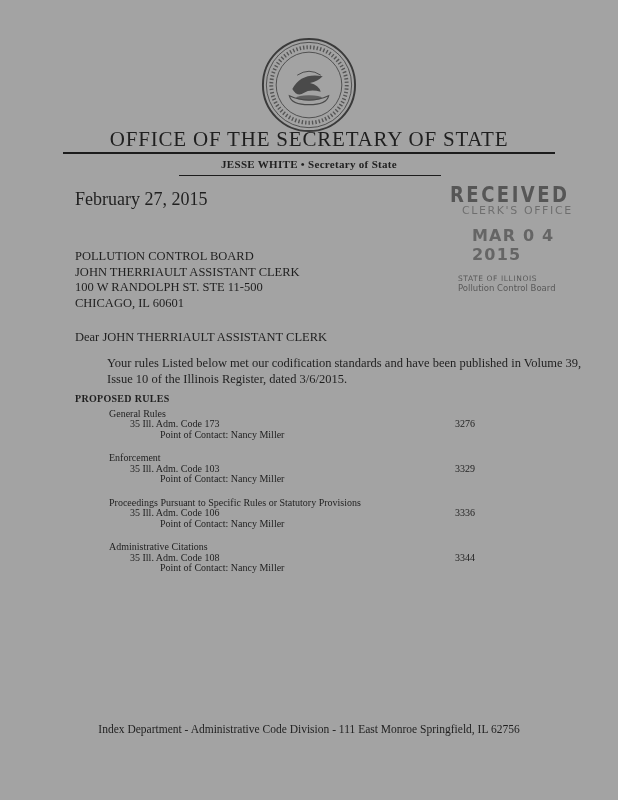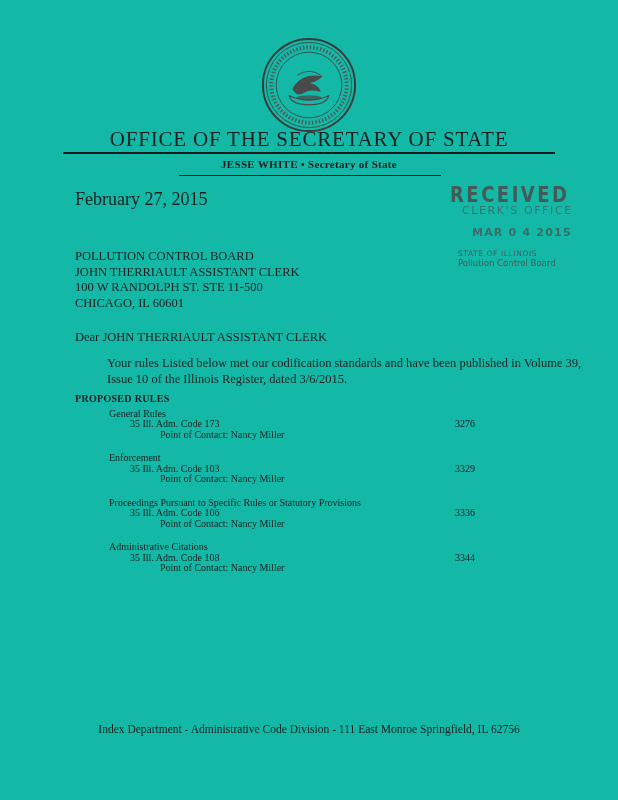--- a/index.html
+++ b/index.html
@@ -1,21 +1,21 @@
 <!DOCTYPE html>
 <html><head>
 <meta charset="utf-8">
 <style>
   * { margin:0; padding:0; box-sizing:border-box; }
   html,body { background:#ffffff; }
   .page {
     position:relative;
     width:618px; height:800px;
     margin:0 auto;
-    background:#14b8a6;
+    background:#a3a3a3;
     font-family:"Liberation Serif","DejaVu Serif",serif;
     color:#1f1f1f;
     overflow:hidden;
   }
 
   
   .seal { position:absolute; top:36px; left:50%; transform:translateX(-50%); width:98px; height:98px; }
 
   
   .office-title {
@@ -34,21 +34,21 @@
   .date-line { position:absolute; top:189px; left:75px; font-size:18px; }
 
   
   .stamp {
     position:absolute; top:182px; left:450px; width:140px;
     font-family:"DejaVu Sans","Liberation Sans",sans-serif;
     color:#4c4c4c;
   }
   .stamp-title { font-size:18px; font-weight:bold; letter-spacing:2.5px; transform:scaleY(1.15); transform-origin:left top; opacity:.88; }
   .stamp-office { font-size:11px; letter-spacing:1.6px; margin:1px 0 0 12px; opacity:.6; }
-  .stamp-date { font-size:11px; font-weight:bold; letter-spacing:1.2px; margin:9px 0 10px 22px; opacity:.7; }
+  .stamp-date { font-size:16px; font-weight:bold; letter-spacing:1.2px; margin:9px 0 10px 22px; opacity:.7; }
   .stamp-state { font-size:7.5px; letter-spacing:0.6px; margin-left:8px; opacity:.85; }
   .stamp-board { font-size:8.5px; margin-left:8px; opacity:.85; }
 
   
   .recipient { position:absolute; top:249px; left:75px; font-size:12.5px; line-height:15.5px; }
 
   
   .salutation { position:absolute; top:330px; left:75px; font-size:12.5px; }
   .body-text { position:absolute; top:356px; left:75px; width:482px; font-size:12.5px; line-height:15.5px;margin-left:32px; }
 

